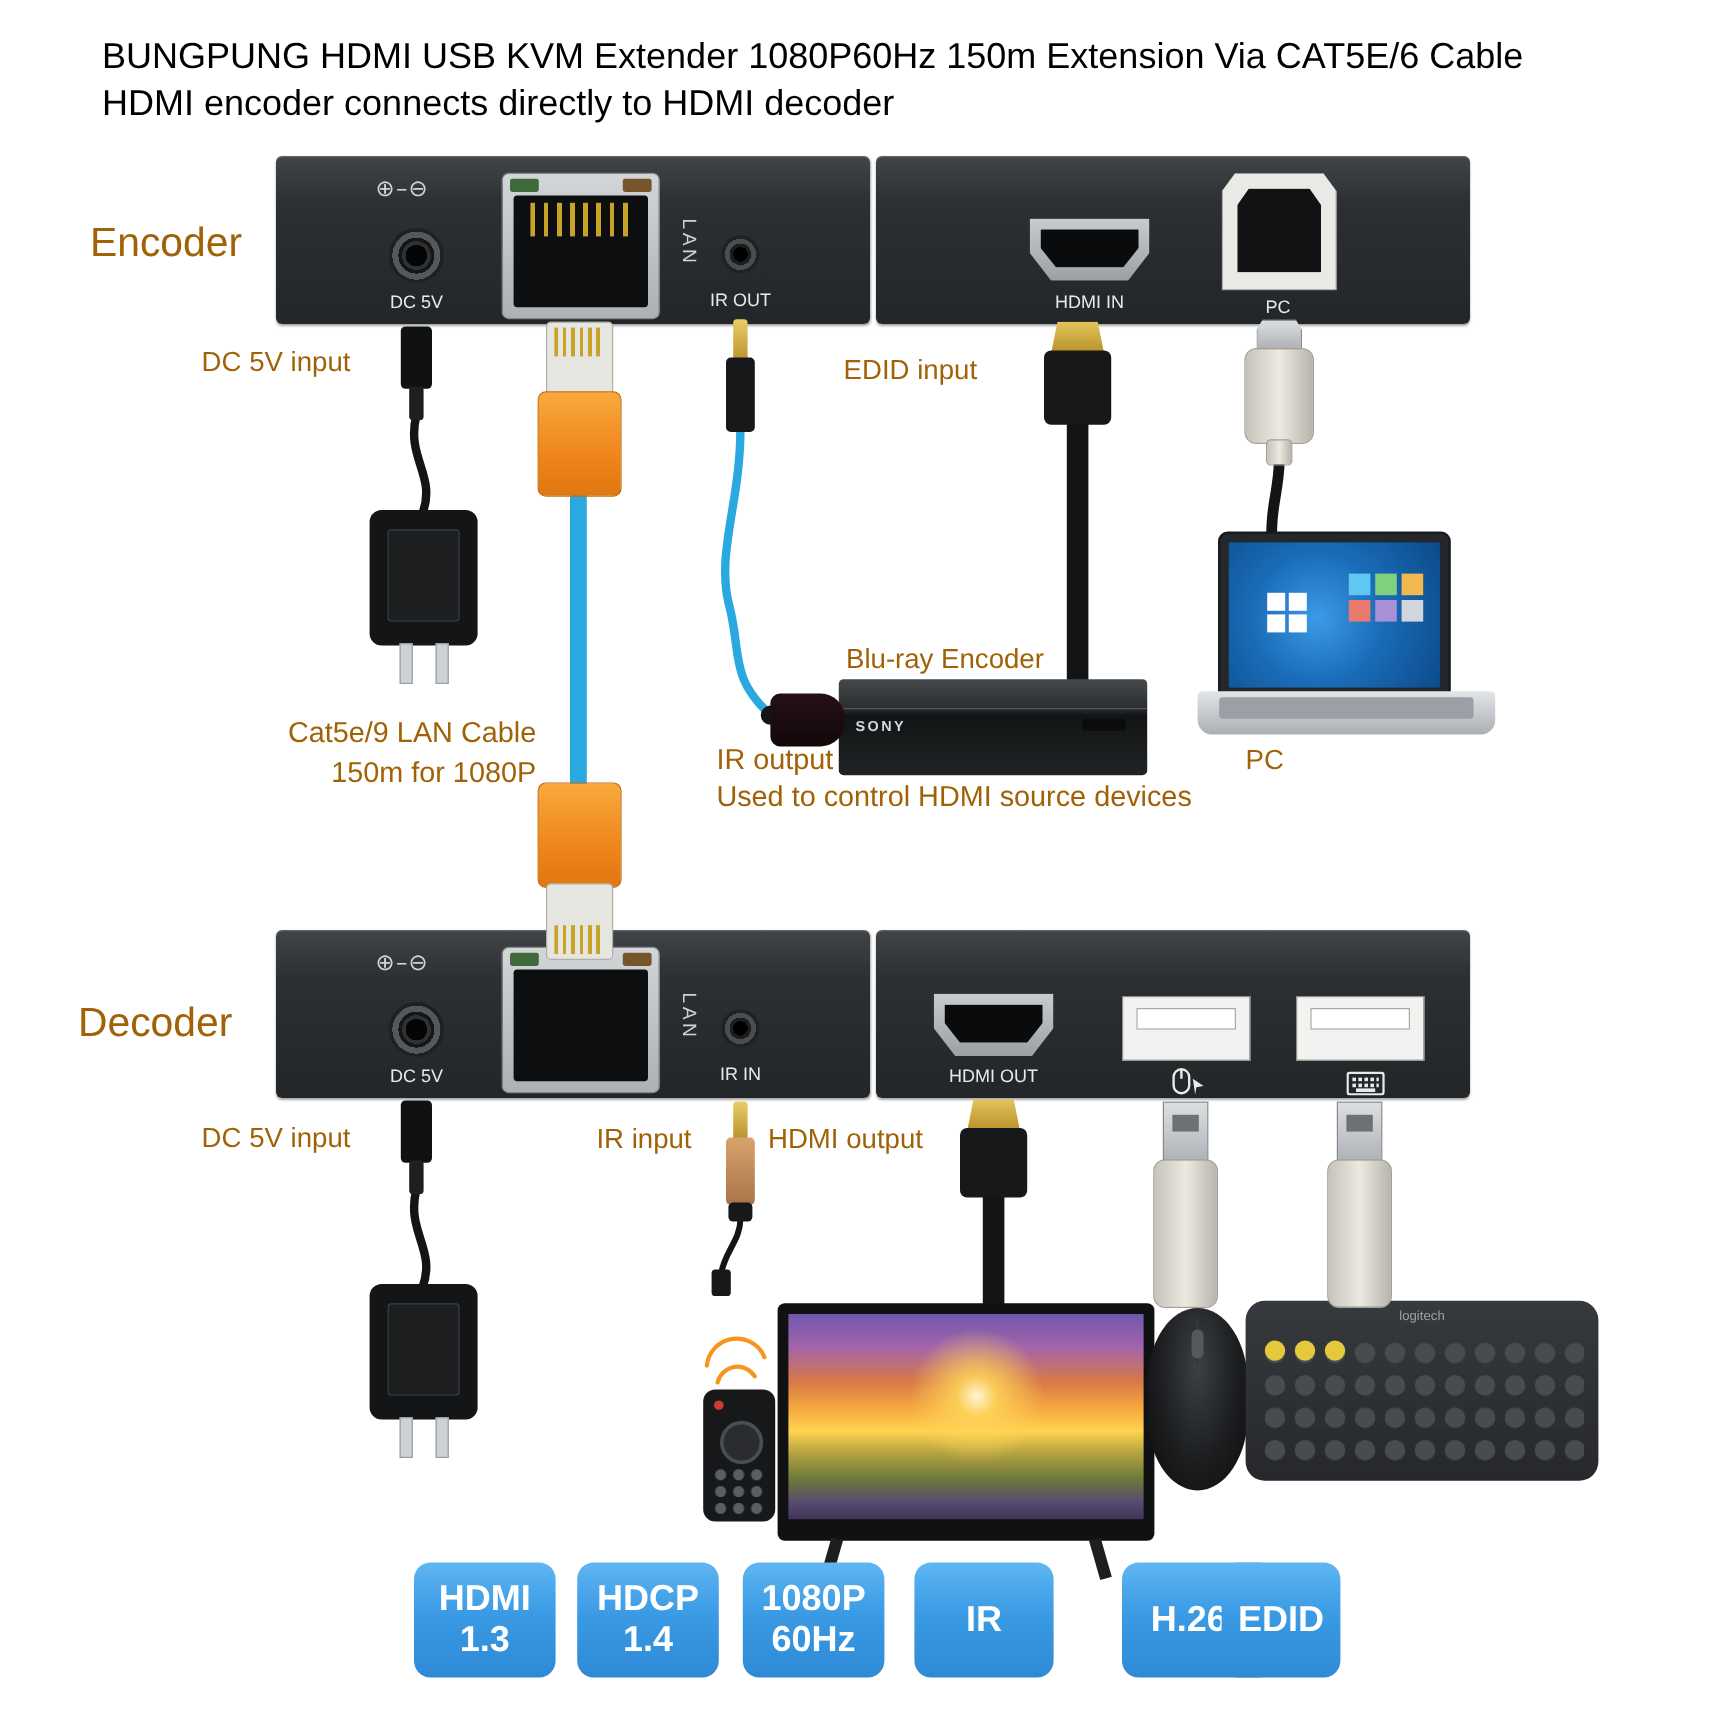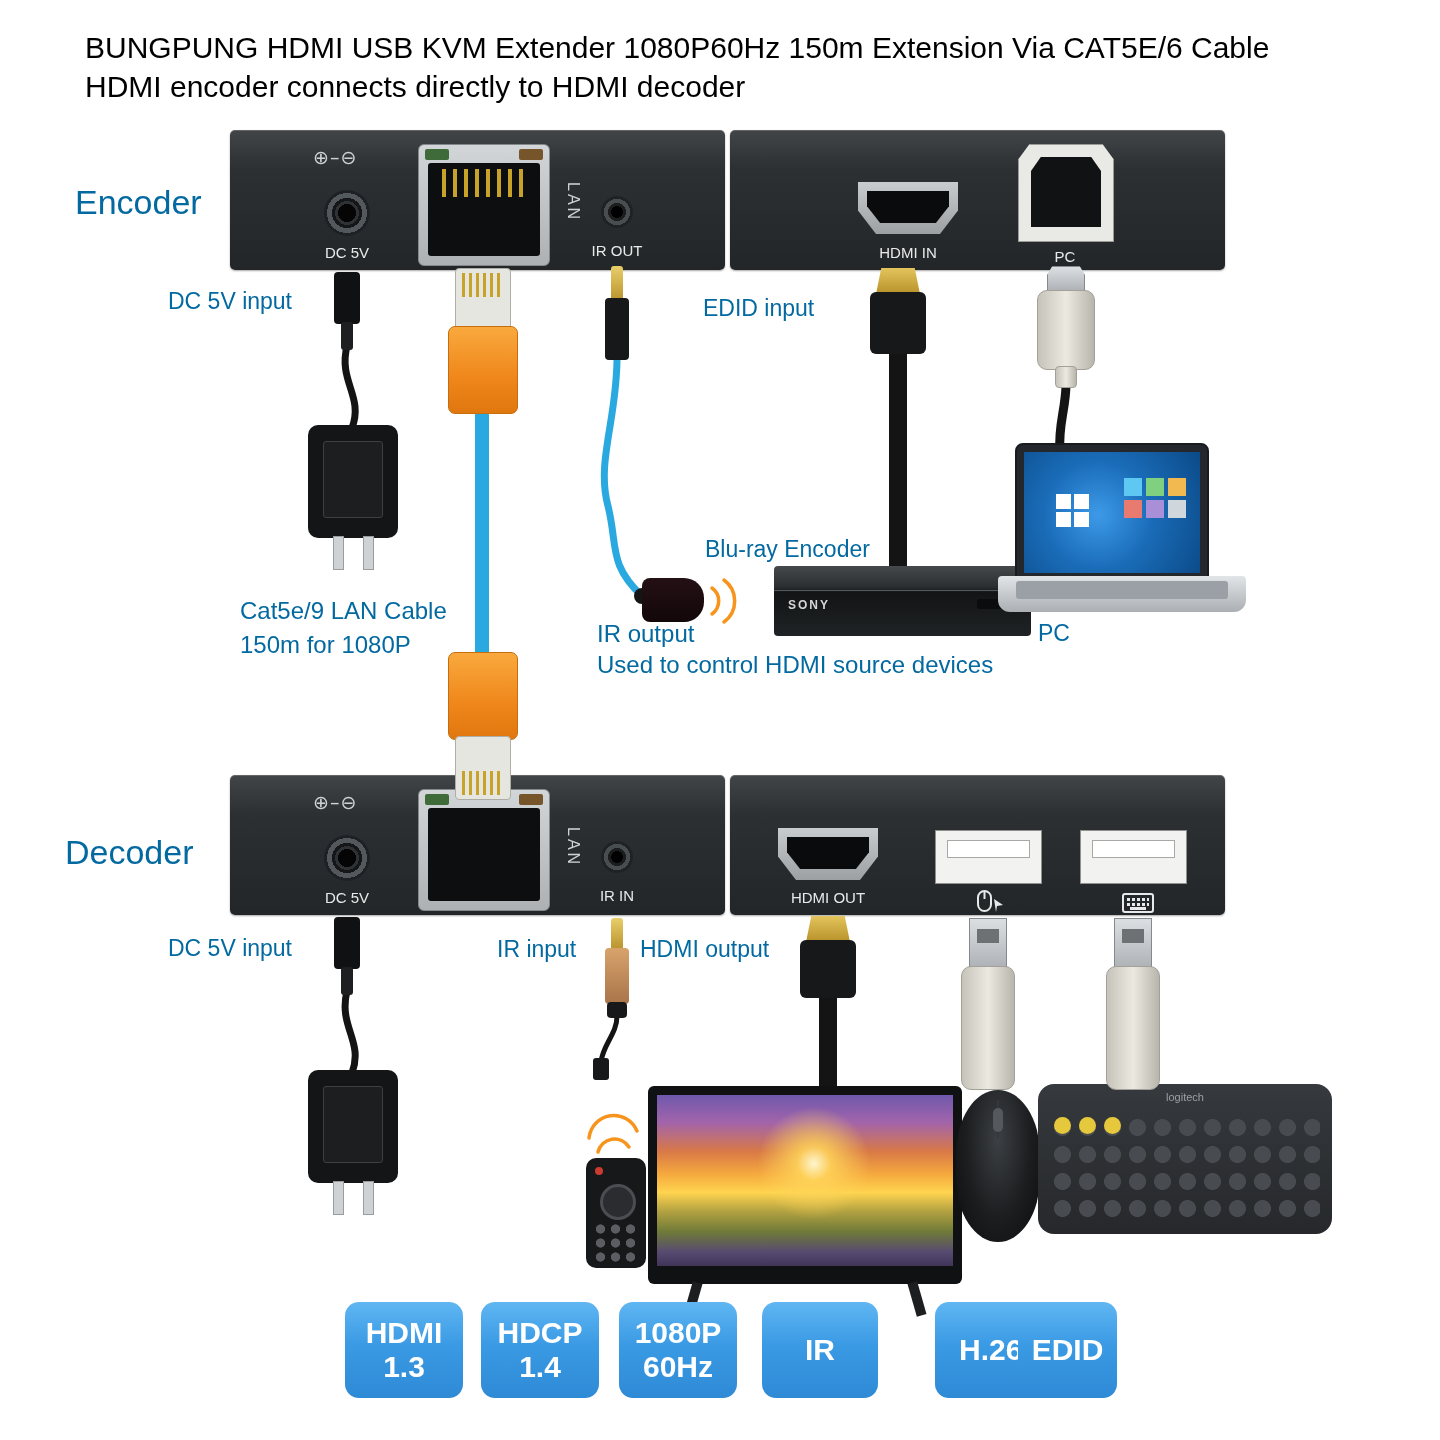--- a/index.html
+++ b/index.html
@@ -1,20 +1,20 @@
 <!DOCTYPE html>
 <html><head>
 <meta charset="utf-8">
 <style>
   html,body{margin:0;padding:0;background:#fff;}
   #canvas{position:relative;width:1440px;height:1440px;background:#fff;overflow:hidden;
           font-family:"Liberation Sans",sans-serif;color:#000;}
   
   .title{position:absolute;left:85px;top:28px;font-size:30px;line-height:39px;color:#000;z-index:6;}
-  .ann{position:absolute;color:#0369a1;font-size:23px;z-index:7;white-space:nowrap;}
+  .ann{position:absolute;color:#a16207;font-size:23px;z-index:7;white-space:nowrap;text-align:right;}
   .ann.big{font-size:34px;}
   .ann.two{font-size:24px;line-height:34px;}
   
   .panel{position:absolute;width:495px;height:140px;border-radius:5px;z-index:2;
          background:linear-gradient(180deg,#414548 0%,#2d3032 28%,#232628 100%);
          box-shadow:inset 0 1px 0 rgba(255,255,255,.18), 0 1px 2px rgba(0,0,0,.35);}
   .plabel{position:absolute;color:#e8e9ea;font-size:15px;text-align:center;}
   .vlabel{position:absolute;color:#cfd2d4;font-size:16px;writing-mode:vertical-rl;letter-spacing:3px;}
   .polarity{position:absolute;color:#cfd2d4;font-size:19px;letter-spacing:1px;font-family:"DejaVu Sans",sans-serif;}
   .dc-port{position:absolute;width:46px;height:46px;border-radius:50%;
@@ -57,21 +57,21 @@
   .jack-tip{position:absolute;width:12px;background:linear-gradient(180deg,#e8ce6a,#b8912a);border-radius:3px;z-index:5;}
   .jack-body{position:absolute;width:24px;background:#17181a;border-radius:4px;z-index:5;}
   .hdmi-tip{position:absolute;width:44px;height:26px;z-index:5;
     background:linear-gradient(180deg,#e3c45c,#b8912a);clip-path:polygon(12% 0,88% 0,100% 100%,0 100%);}
   .hdmi-body{position:absolute;width:56px;height:62px;background:#17181a;border-radius:6px;z-index:5;}
   .usb-tip{position:absolute;width:36px;height:54px;background:linear-gradient(180deg,#dcdfe2,#a9adb1);border:1px solid #85898d;z-index:5;}
   .usb-tip .slot{position:absolute;left:7px;right:7px;top:10px;height:14px;background:#6d7174;}
   .usb-body{position:absolute;width:52px;height:122px;border-radius:10px;z-index:5;
     background:linear-gradient(90deg,#c6c3bb,#ece9e1 50%,#b8b5ad);border:1px solid #a3a098;}
   
-  .bluray{position:absolute;left:774px;top:566px;width:257px;height:70px;border-radius:4px;z-index:4;
+  .bluray{position:absolute;left:699px;top:566px;width:257px;height:80px;border-radius:4px;z-index:4;
     background:linear-gradient(180deg,#45494c 0%,#2b2e30 30%,#121415 38%,#202325 100%);}
   .bluray .edge{position:absolute;left:0;right:0;top:24px;height:1px;background:#54585c;}
   .bluray .disp{position:absolute;right:18px;top:33px;width:36px;height:10px;background:#0a0c0d;border-radius:2px;}
   .sony{position:absolute;left:14px;top:32px;color:#d4d7d9;font-size:12px;font-weight:bold;letter-spacing:2px;}
   .laptop-screen{position:absolute;left:1015px;top:443px;width:190px;height:135px;background:#24272b;
     border:2px solid #191b1e;border-radius:8px 8px 2px 2px;z-index:4;}
   .laptop-disp{position:absolute;left:7px;right:7px;top:7px;bottom:7px;
     background:radial-gradient(circle at 42% 52%, #3d9ae8 0%, #1a6cb8 45%, #0b4a88 100%);}
   .winlogo{position:absolute;left:32px;top:42px;width:15px;height:15px;background:#fff;
     box-shadow:18px 0 0 #fff,0 18px 0 #fff,18px 18px 0 #fff;}

